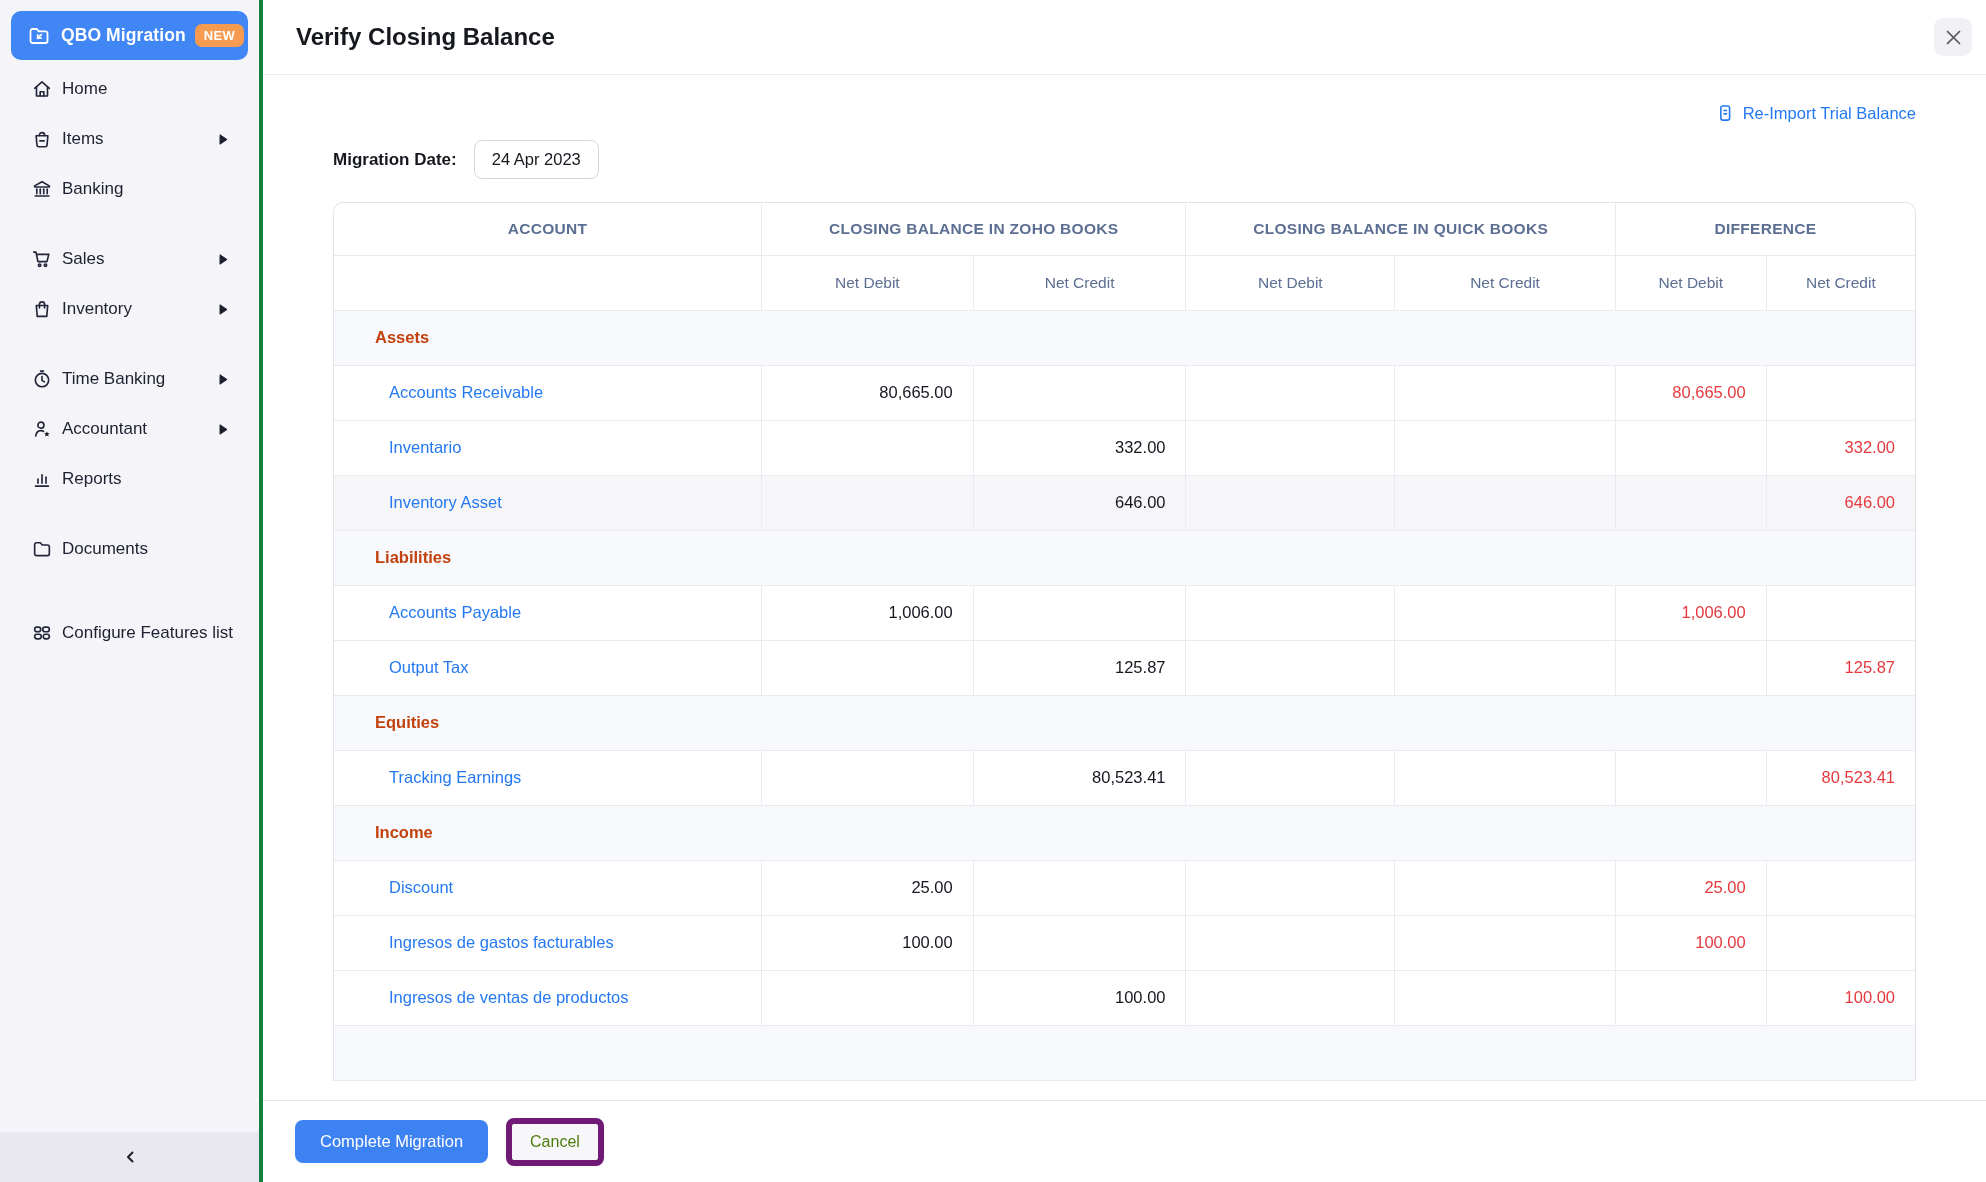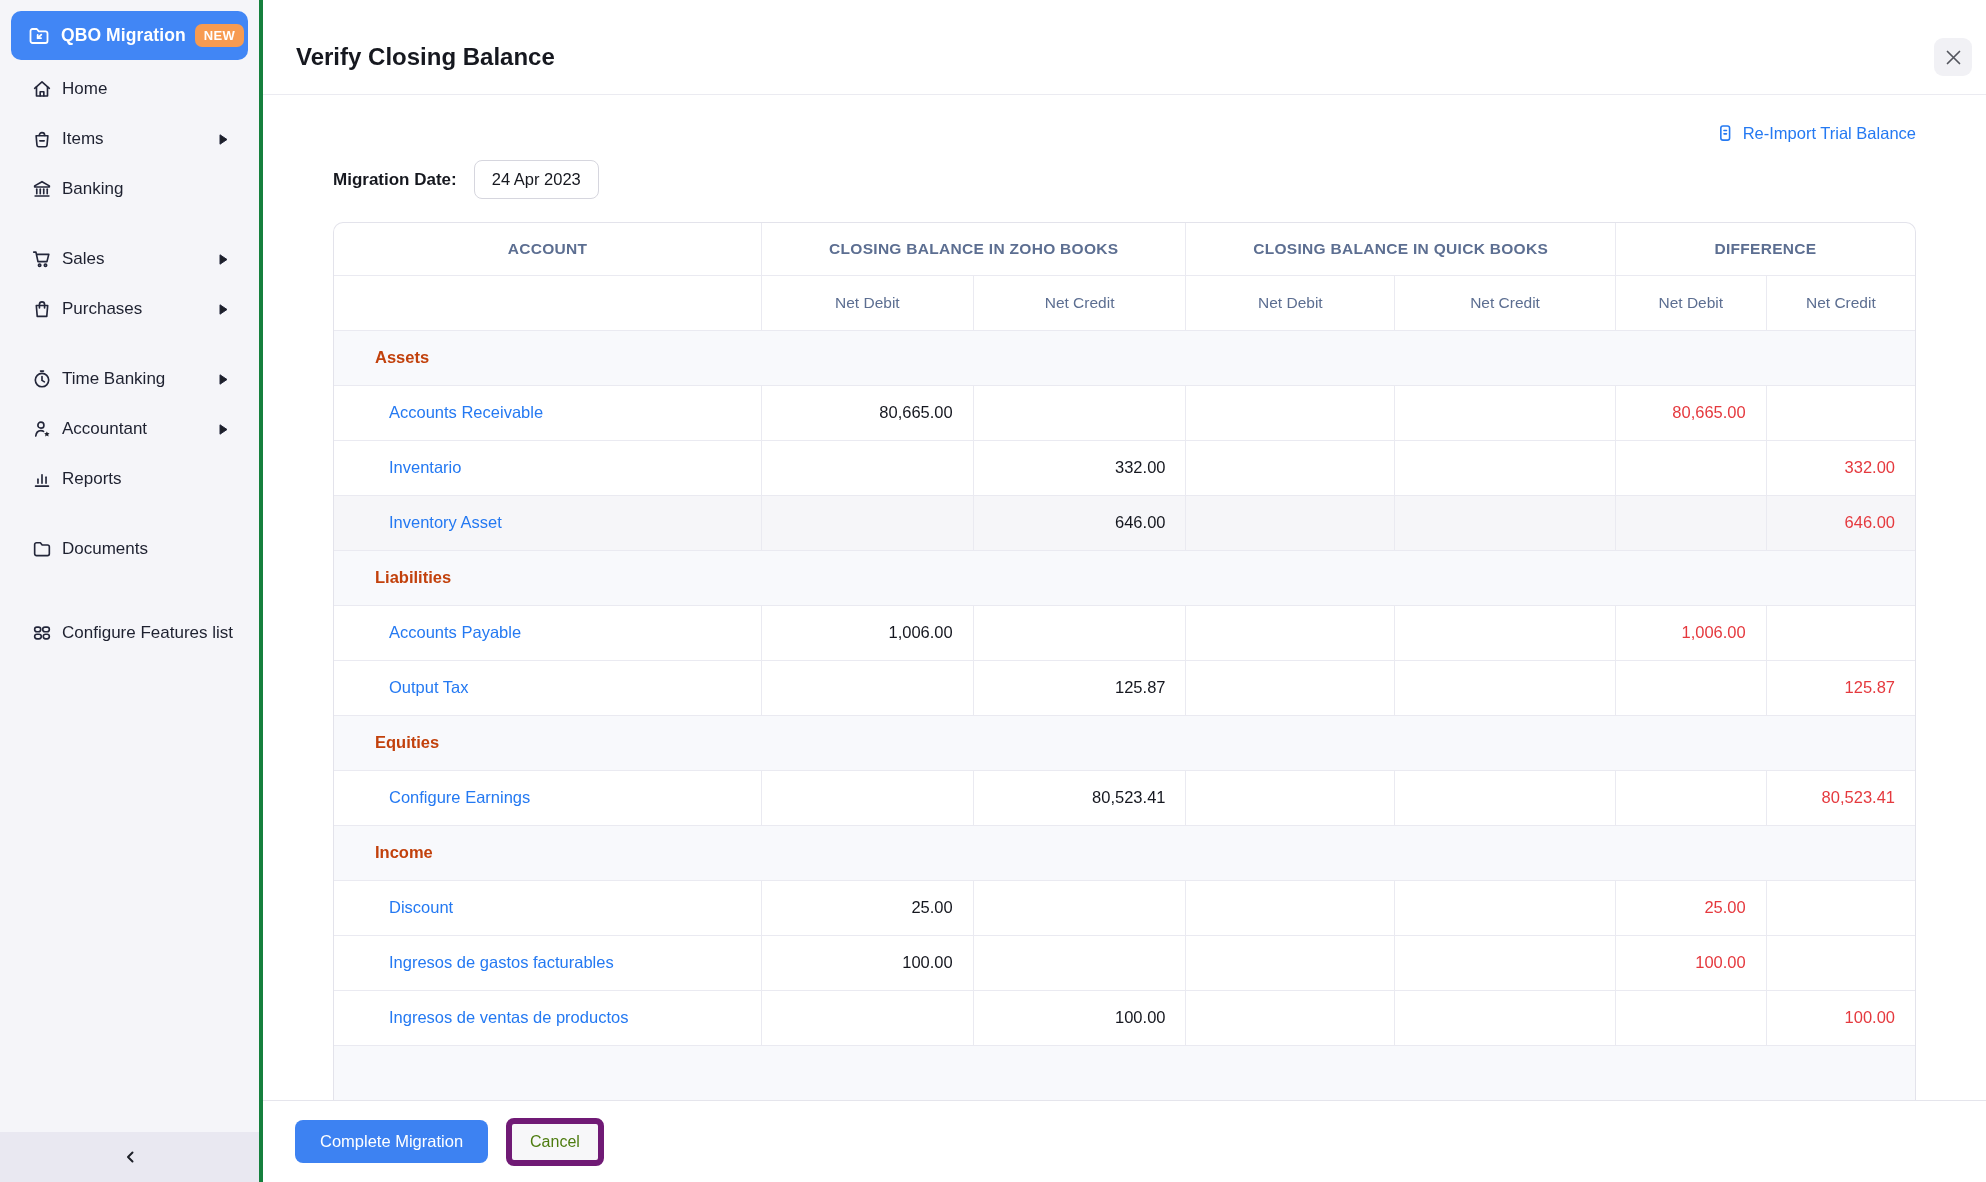--- a/index.html
+++ b/index.html
@@ -15,21 +15,21 @@
   .nav { flex:1; padding-top:0; }
   .nav-group + .nav-group { margin-top:20px; }
   .nav-group.last-group { margin-top:34px; }
   .nav-item { height:50px; display:flex; align-items:center; padding:0 22px 0 31px; cursor:pointer; }
   .nav-item svg { width:22px; height:22px; margin-right:9px; flex-shrink:0; stroke:#23263a; }
   .nav-item .nav-label { font-size:17px; color:#1e2130; flex:1; }
   .nav-item .arrow { width:9px; height:11px; flex-shrink:0; }
   .collapse-bar { height:50px; background:#e9e8f1; display:flex; align-items:center; justify-content:center; cursor:pointer; }
 
   
-  .main { flex:1; display:flex; flex-direction:column; background:#fff; min-width:0;margin-top:20px; }
+  .main { flex:1; display:flex; flex-direction:column; background:#fff; min-width:0; }
   .modal-header { height:75px; border-bottom:1px solid #ebebf1; display:flex; align-items:center; padding:0 14px 0 33px; flex-shrink:0; }
   .modal-title { font-size:24px; font-weight:700; color:#16181f; flex:1; }
   .close-btn { width:38px; height:38px; border-radius:9px; background:#f1f1f5; border:none; display:flex; align-items:center; justify-content:center; cursor:pointer; }
 
   .modal-body { height:1025px; overflow:hidden; padding:0 70px; }
   .reimport-row { display:flex; justify-content:flex-end; padding-top:28px; }
   .reimport-link { display:flex; align-items:center; gap:8px; color:#2479f2; font-size:16.5px; text-decoration:none; cursor:pointer; }
   .date-row { margin-top:17px; display:flex; align-items:center; }
   .date-label { font-size:17px; font-weight:700; color:#16181f; }
   .date-box { margin-left:17px; border:1px solid #d6d6de; border-radius:8px; padding:9px 17px; font-size:16.5px; color:#16181f; background:#fff; cursor:pointer; }
@@ -111,21 +111,21 @@
           <span class="nav-label">Sales</span>
           <svg class="arrow" viewBox="0 0 9 11">
             <path d="M1 0.8 8 5.5 1 10.2z" fill="#1e2029"></path>
           </svg>
         </div>
         <div class="nav-item">
           <svg fill="none" stroke-width="1.8" stroke-linecap="round" stroke-linejoin="round" viewBox="0 0 24 24">
             <path d="M5.8 8.2h12.4l-1 11.8H6.8l-1-11.8z"></path>
             <path d="M9.2 10.8V7a2.8 2.8 0 0 1 5.6 0v3.8"></path>
           </svg>
-          <span class="nav-label">Purchases</span>
+          <span class="nav-label">Inventory</span>
           <svg class="arrow" viewBox="0 0 9 11">
             <path d="M1 0.8 8 5.5 1 10.2z" fill="#1e2029"></path>
           </svg>
         </div>
       </div>
       <div class="nav-group">
         <div class="nav-item">
           <svg fill="none" stroke-width="1.8" stroke-linecap="round" stroke-linejoin="round" viewBox="0 0 24 24">
             <circle cx="12" cy="13.2" r="7.3"></circle>
             <path d="M10.4 3.4h3.2"></path>
@@ -290,21 +290,21 @@
               <td class="num">125.87</td>
               <td class="num"></td>
               <td class="num"></td>
               <td class="num"></td>
               <td class="num diff">125.87</td>
             </tr>
             <tr class="group-row">
               <td colspan="7">Equities</td>
             </tr>
             <tr class="acct-row">
-              <td class="acct-cell"><a>Configure Earnings</a></td>
+              <td class="acct-cell"><a>Tracking Earnings</a></td>
               <td class="num"></td>
               <td class="num">80,523.41</td>
               <td class="num"></td>
               <td class="num"></td>
               <td class="num"></td>
               <td class="num diff">80,523.41</td>
             </tr>
             <tr class="group-row">
               <td colspan="7">Income</td>
             </tr>

